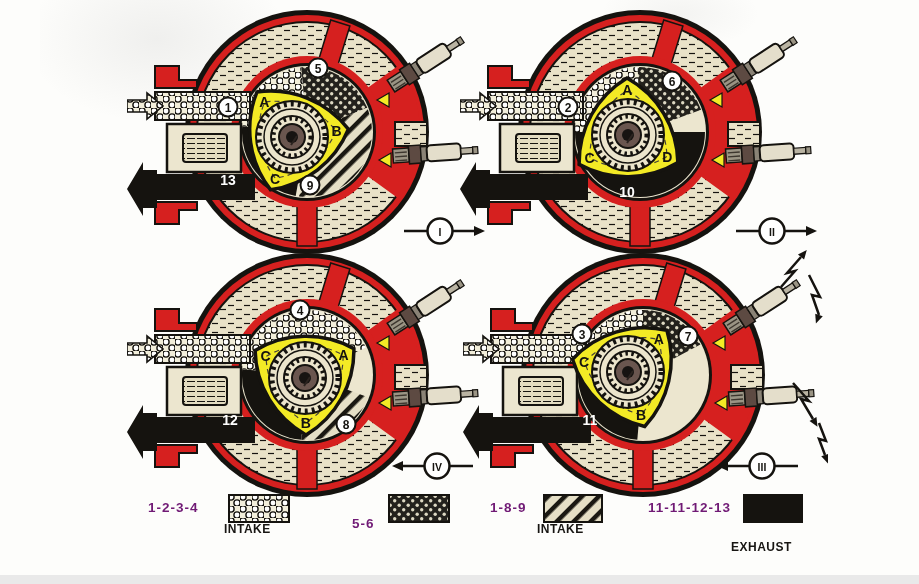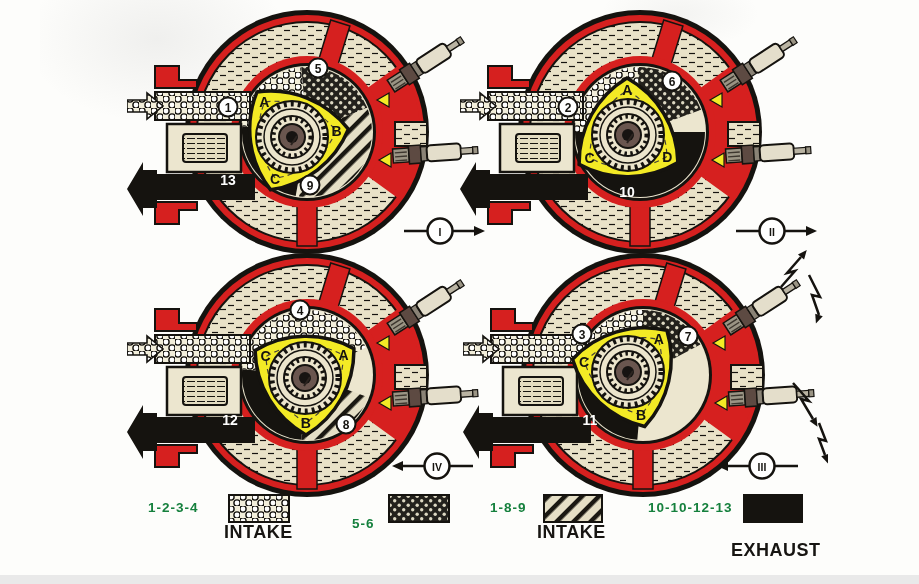--- a/index.html
+++ b/index.html
@@ -5,22 +5,22 @@
   html,body{margin:0;padding:0;background:#ffffff;}
   #stage{position:relative;width:919px;height:584px;background:#fdfdfb;overflow:hidden;
          font-family:"Liberation Sans", sans-serif;}
   .smudge{position:absolute;pointer-events:none;}
   #smudge1{left:40px;top:0;width:260px;height:130px;
     background:radial-gradient(ellipse at 45% 30%, rgba(120,120,120,.10), rgba(0,0,0,0) 65%);}
   #smudge2{left:600px;top:-10px;width:160px;height:60px;
     background:radial-gradient(ellipse at 50% 40%, rgba(120,120,120,.07), rgba(0,0,0,0) 70%);}
   #bottom-strip{position:absolute;left:0;bottom:0;width:919px;height:9px;background:#e9e9e9;}
   .engine{position:absolute;}
-  .legend-numbers{position:absolute;font-weight:bold;font-size:13.5px;color:#15803d;letter-spacing:1px;white-space:nowrap;}
-  .legend-label{position:absolute;font-weight:bold;font-size:18px;color:#171512;letter-spacing:.5px;white-space:nowrap;}
+  .legend-numbers{position:absolute;font-weight:bold;font-size:13.5px;color:#701a75;letter-spacing:1px;white-space:nowrap;}
+  .legend-label{position:absolute;font-weight:bold;font-size:12px;color:#171512;letter-spacing:.5px;white-space:nowrap;}
   .legend-swatch{position:absolute;}
   svg text{user-select:none;}
 </style>
 </head>
 <body>
 
 <div id="stage">
   <div id="smudge1" class="smudge"></div>
   <div id="smudge2" class="smudge"></div>
 
@@ -372,20 +372,20 @@
   <svg class="legend-swatch" style="left:388px;top:494px" width="62" height="29">
       <rect x="1" y="1" width="60" height="27" fill="url(#pat-compress)" stroke="#15130f" stroke-width="2"></rect>
     </svg>
 
   <div class="legend-numbers" style="left:490px;top:500px">1-8-9</div>
   <svg class="legend-swatch" style="left:543px;top:494px" width="60" height="29">
       <rect x="1" y="1" width="58" height="27" fill="url(#pat-power)" stroke="#15130f" stroke-width="2"></rect>
     </svg>
   <div class="legend-label" style="left:537px;top:522px">INTAKE</div>
 
-  <div class="legend-numbers" style="left:648px;top:500px">10-10-12-13</div>
+  <div class="legend-numbers" style="left:648px;top:500px">11-11-12-13</div>
   <svg class="legend-swatch" style="left:743px;top:494px" width="60" height="29">
       <rect x="1" y="1" width="58" height="27" fill="#15130f" stroke="#15130f" stroke-width="2"></rect>
     </svg>
   <div class="legend-label" style="left:731px;top:540px">EXHAUST</div>
 
   <div id="bottom-strip"></div>
 </div>
 
 </body></html>

